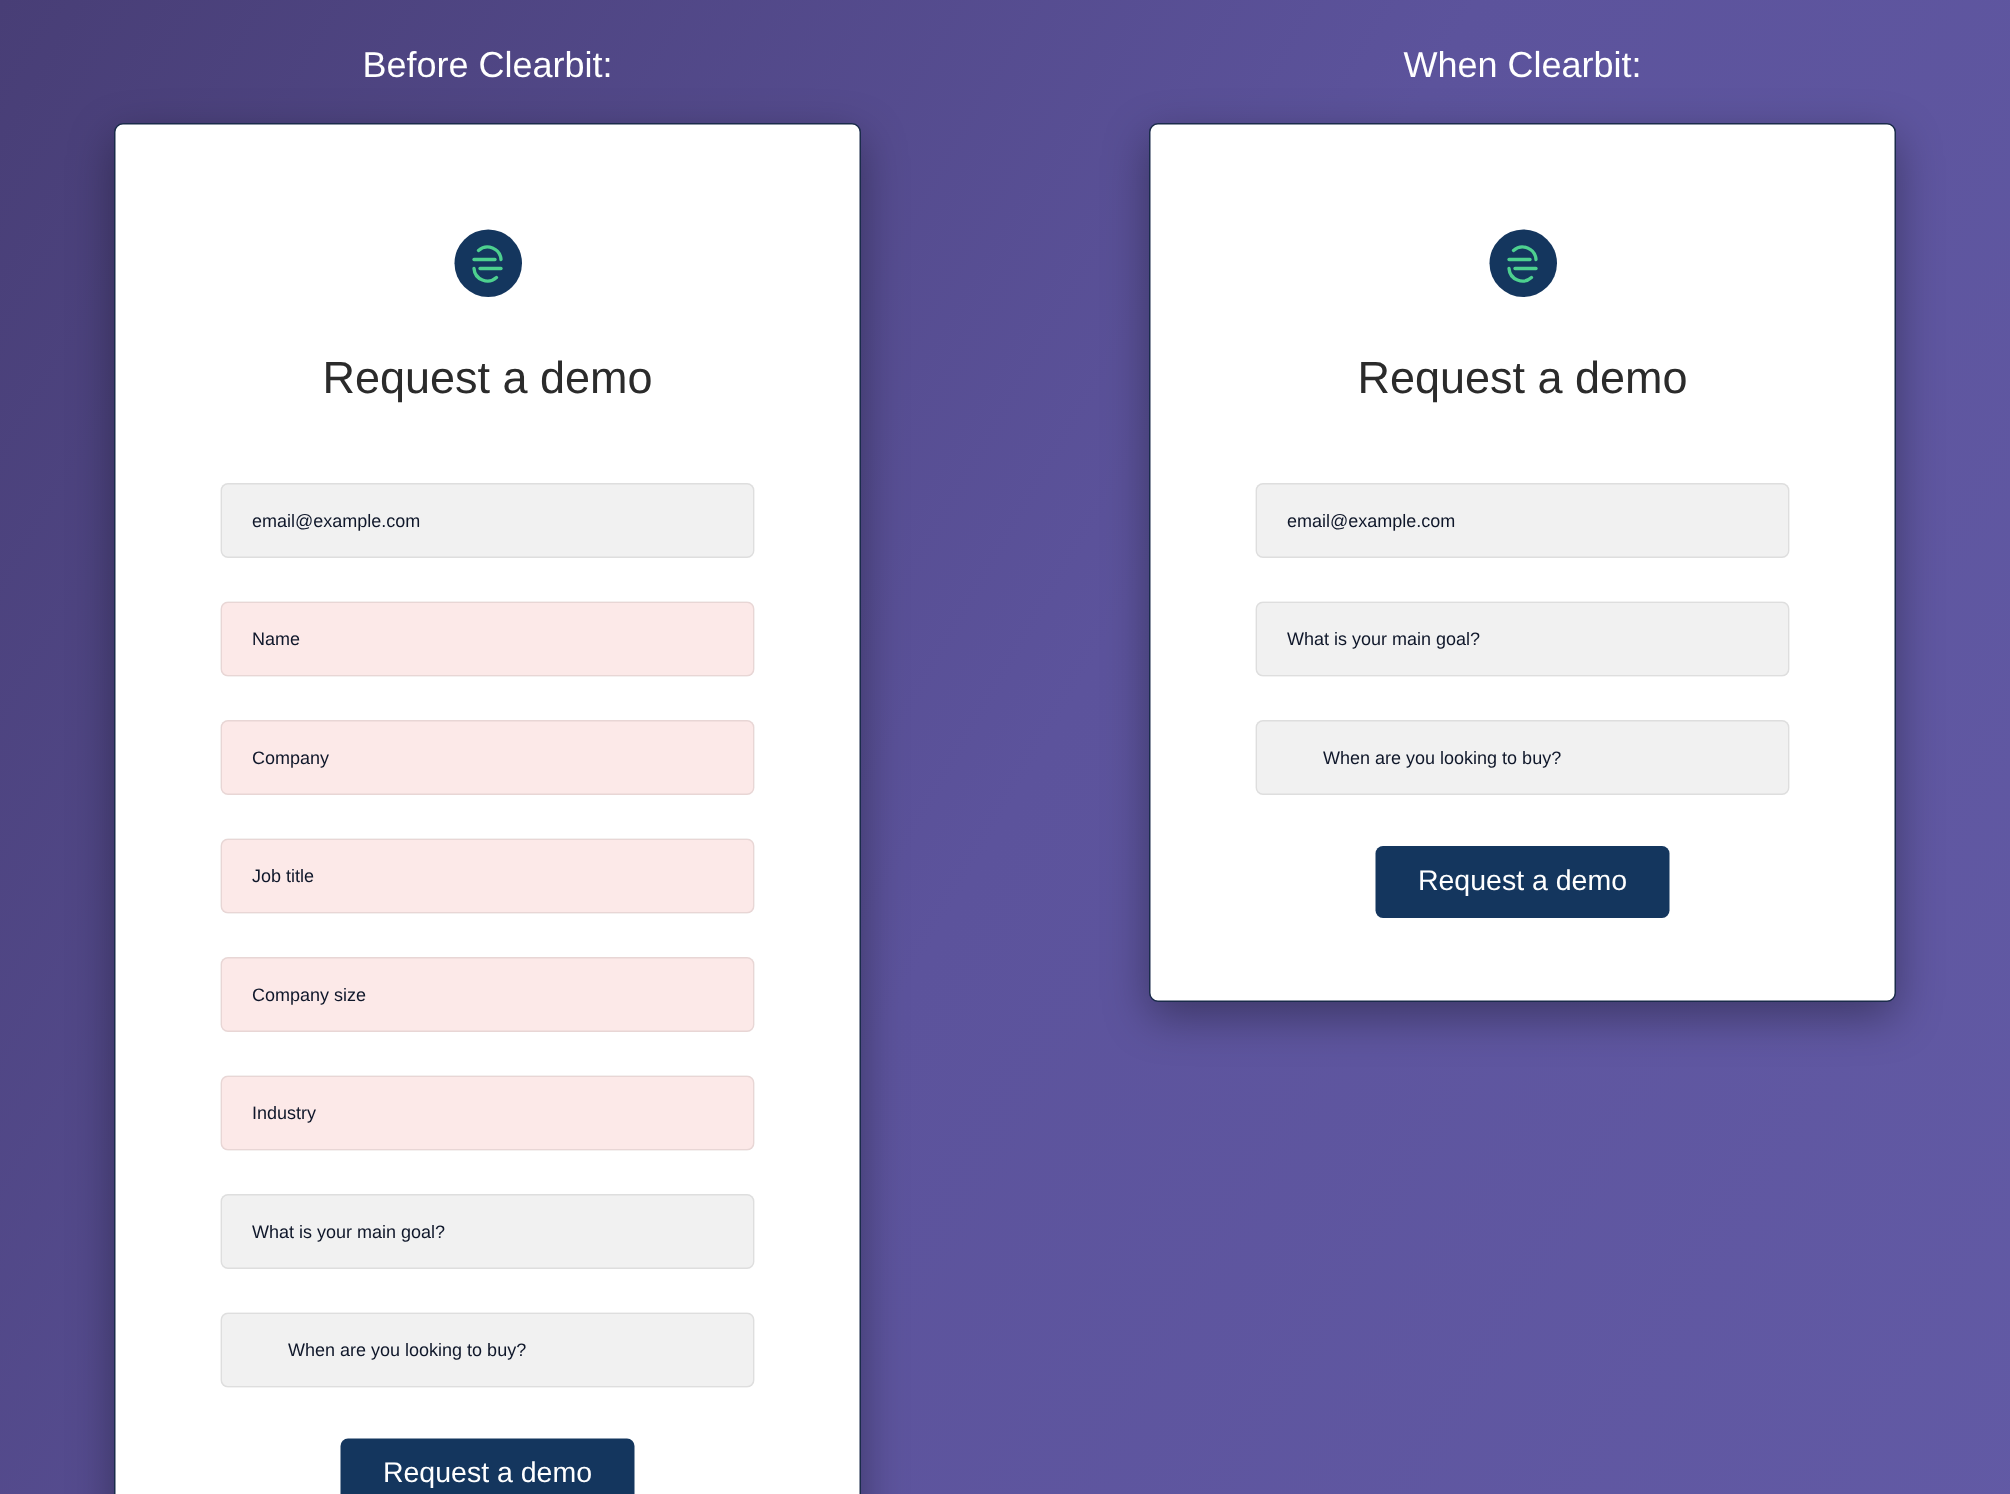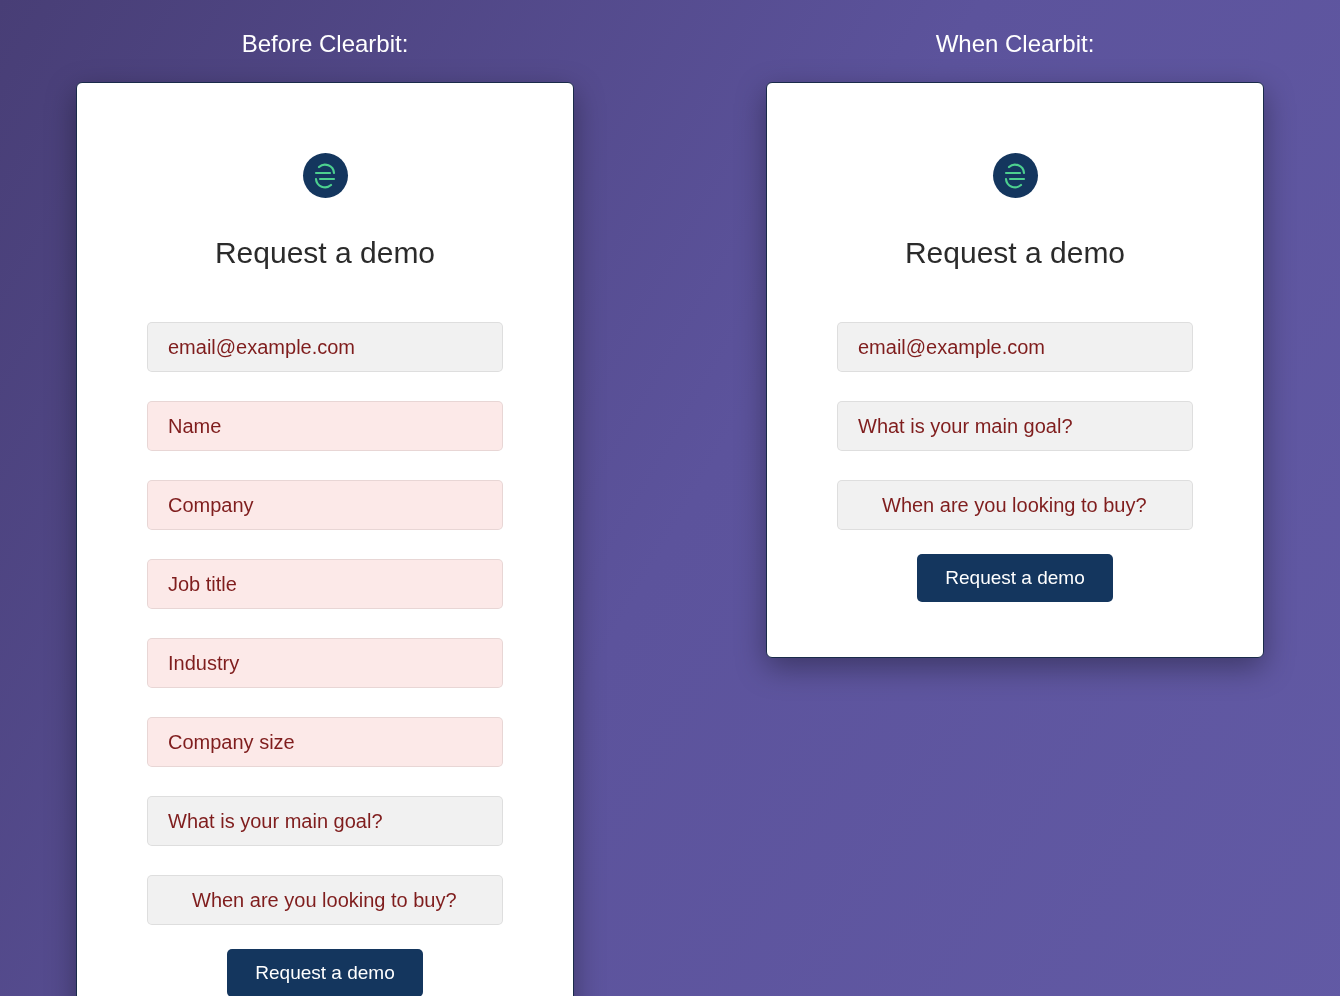--- a/index.html
+++ b/index.html
@@ -62,35 +62,35 @@
       font-weight: 500;
       color: #2b2b2b;
       margin-bottom: 36px;
       text-align: center;
     }
     .field {
       width: 100%;
       height: 50px;
       border-radius: 5px;
       padding: 0 20px;
-      font-size: 20px;
-      color: #7f1d1d;
+      font-size: 12px;
+      color: #0f172a;
       display: flex;
       align-items: center;
       margin-bottom: 13px;
       border: 1px solid rgba(0,0,0,0.08);
     }
     .field-gray {
       background: #f1f1f1;
     }
     .field-pink {
       background: #fce9e8;
     }
     .field:last-of-type {
-      margin-bottom: 8px;
+      margin-bottom: 18px;
       padding-left: 44px;
     }
     .submit-btn {
       background: #14365e;
       color: #ffffff;
       font-size: 19px;
       font-weight: 400;
       border: none;
       border-radius: 5px;
       padding: 13px 28px;
@@ -110,22 +110,22 @@
         <path d="M23 17 L9 17" stroke="#4dd08f" stroke-width="2.2" stroke-linecap="round"></path>
         <path d="M5 17 A9 9 0 0 0 20 23" stroke="#4dd08f" stroke-width="2.2" stroke-linecap="round" fill="none"></path>
       </svg>
     </div>
     <div class="card-title">Request a demo</div>
 
     <div class="field field-gray">email@example.com</div>
     <div class="field field-pink">Name</div>
     <div class="field field-pink">Company</div>
     <div class="field field-pink">Job title</div>
+    <div class="field field-pink">Company size</div>
     <div class="field field-pink">Industry</div>
-    <div class="field field-pink">Company size</div>
     <div class="field field-gray">What is your main goal?</div>
     <div class="field field-gray">When are you looking to buy?</div>
 
     <button class="submit-btn">Request a demo</button>
   </div>
 </div>
 
 <div class="column">
   <div class="column-heading">When Clearbit:</div>
   <div class="card">

